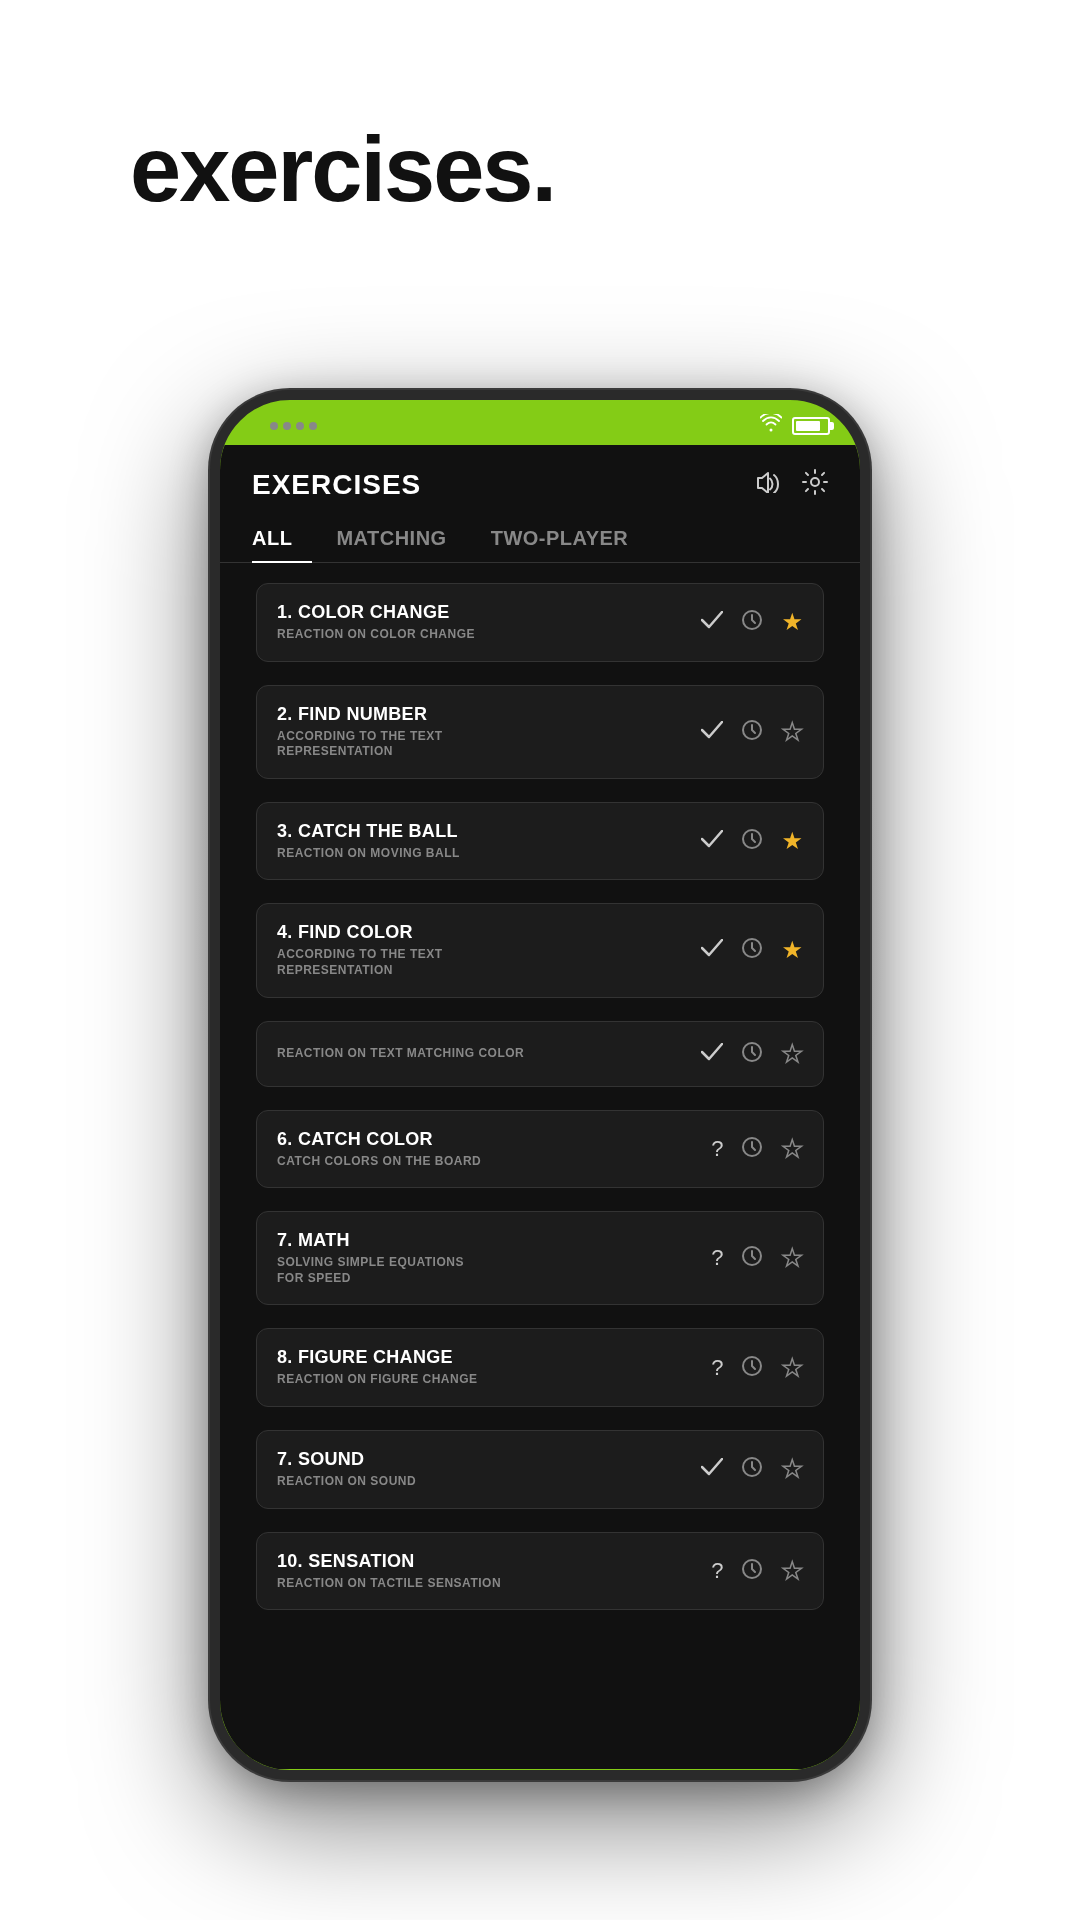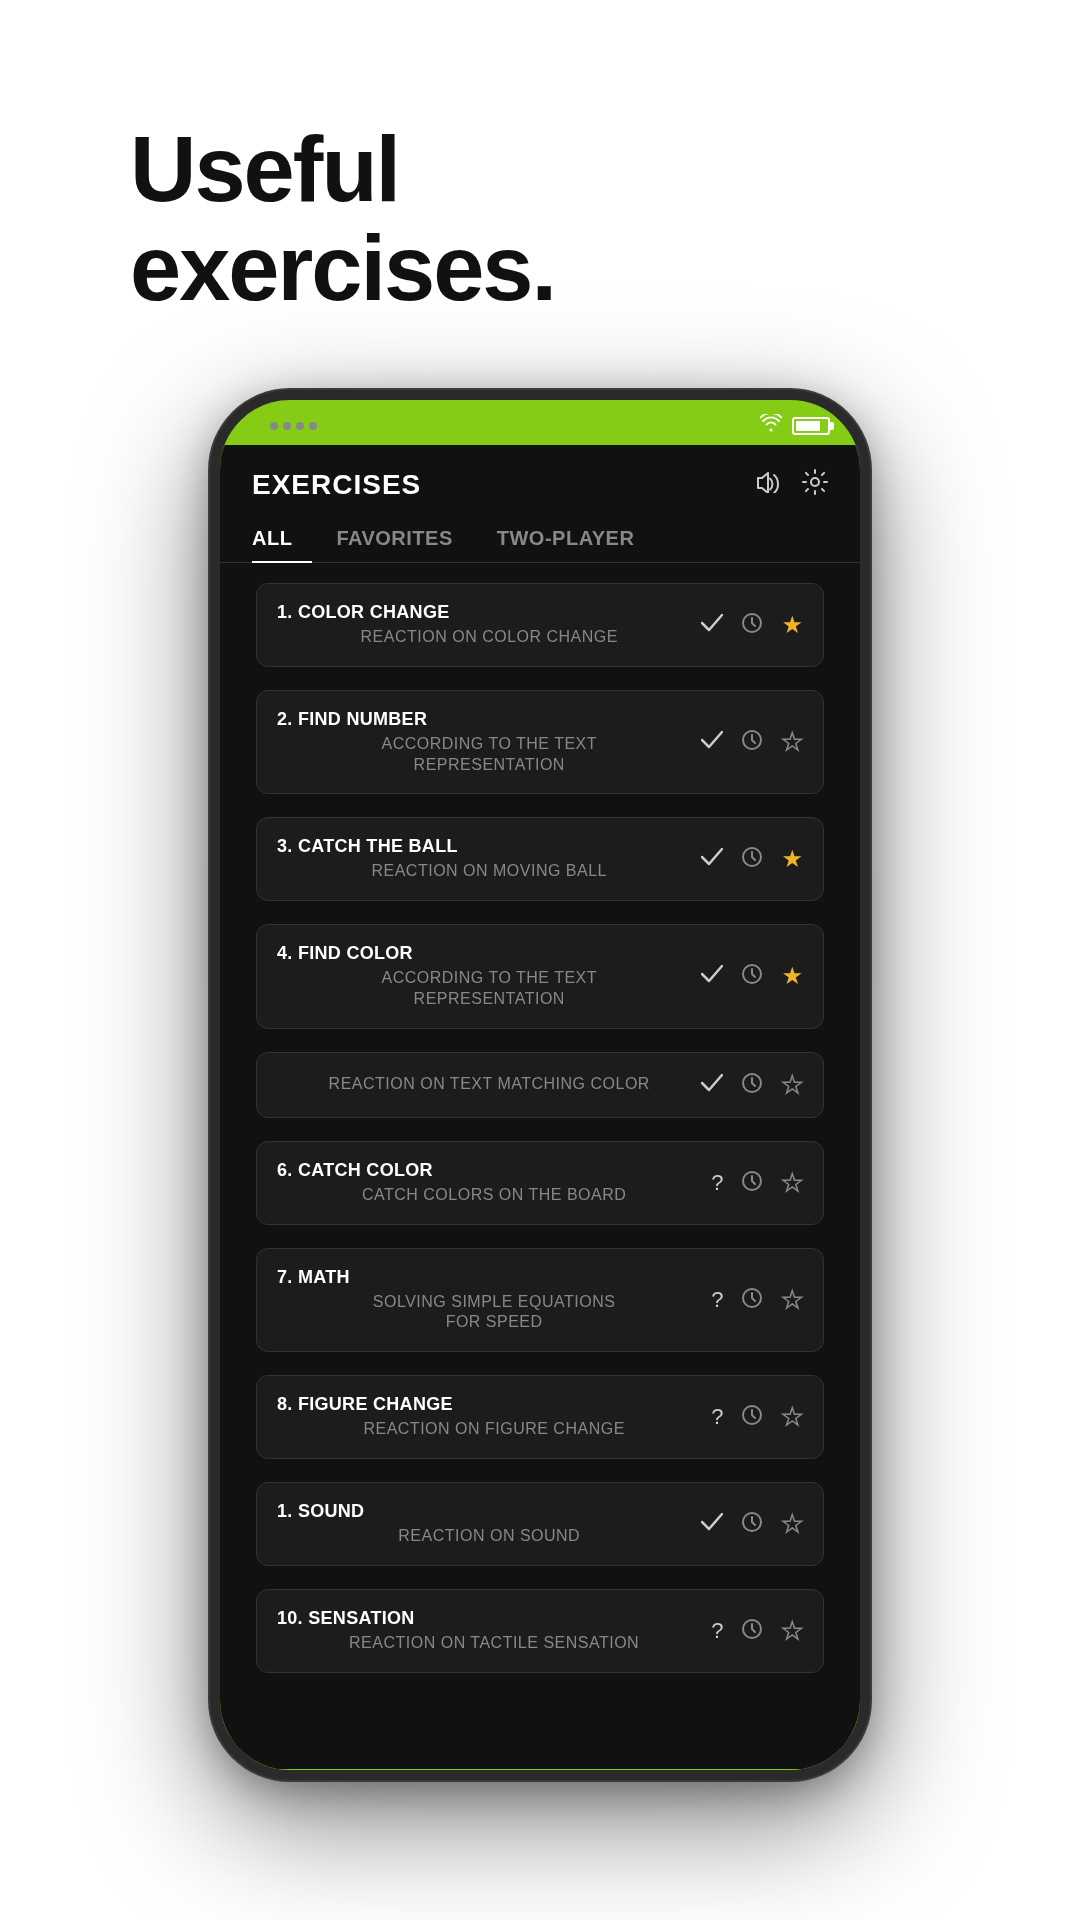--- a/index.html
+++ b/index.html
@@ -214,43 +214,41 @@
 
     .exercise-title {
       font-size: 18px;
       font-weight: 800;
       color: #ffffff;
       letter-spacing: 0.3px;
       margin-bottom: 4px;
     }
 
     .exercise-subtitle {
-      font-size: 16px;
-      font-weight: 400;
+      font-size: 12px;
+      font-weight: 700;
       color: #888888;
       letter-spacing: 0.5px;
       line-height: 1.3;
-      text-align: center;
     }
 
     .exercise-actions {
       display: flex;
       align-items: center;
       gap: 18px;
     }
   </style>
 </head>
 <body>
 
 <div class="page-bg">
 
   <div class="phone-glow"></div>
 
   <div class="headline">
-    <div>Useful</div>
     <div>exercises.</div>
   </div>
 
   <div class="phone-frame">
 
     <div class="status-bar">
       <div class="status-dots">
         <div class="status-dot"></div>
         <div class="status-dot"></div>
         <div class="status-dot"></div>
@@ -285,21 +283,21 @@
             <svg width="26" height="26" viewBox="0 0 26 26" fill="none">
               <circle cx="13" cy="13" r="4" stroke="#ccc" stroke-width="2" fill="none"></circle>
               <path d="M13 1v3M13 22v3M1 13h3M22 13h3M3.9 3.9l2.1 2.1M20 20l2.1 2.1M3.9 22.1l2.1-2.1M20 6l2.1-2.1" stroke="#ccc" stroke-width="2" stroke-linecap="round"></path>
             </svg>
           </span>
         </div>
       </div>
 
       <div class="tabs">
         <div class="tab active">ALL</div>
-        <div class="tab">FAVORITES</div>
+        <div class="tab">MATCHING</div>
         <div class="tab">TWO-PLAYER</div>
       </div>
 
       <div class="exercise-list" id="exercise-list">
 
       <div class="exercise-item">
     <div class="exercise-info">
       <div class="exercise-title">1. COLOR CHANGE</div>
       <div class="exercise-subtitle">REACTION ON COLOR CHANGE</div>
     </div>
@@ -414,21 +412,21 @@
       <span><span style="color:#cccccc;font-size:22px;font-weight:300;line-height:1;">?</span></span>
       <span><svg width="22" height="22" viewBox="0 0 22 22" fill="none">
                   <circle cx="11" cy="11" r="9" stroke="#888" stroke-width="2"></circle>
                   <path d="M11 6v5l3 3" stroke="#888" stroke-width="2" stroke-linecap="round" stroke-linejoin="round"></path>
                 </svg></span>
       <span style="color:transparent;-webkit-text-stroke:1.5px #888888;font-size:24px;">★</span>
     </div>
   </div>
           <div class="exercise-item">
     <div class="exercise-info">
-      <div class="exercise-title">1. SOUND</div>
+      <div class="exercise-title">7. SOUND</div>
       <div class="exercise-subtitle">REACTION ON SOUND</div>
     </div>
     <div class="exercise-actions">
       <span><svg width="22" height="18" viewBox="0 0 22 18" fill="none">
                   <path d="M1 9l7 7L21 1" stroke="#cccccc" stroke-width="2.5" stroke-linecap="round" stroke-linejoin="round"></path>
                 </svg></span>
       <span><svg width="22" height="22" viewBox="0 0 22 22" fill="none">
                   <circle cx="11" cy="11" r="9" stroke="#888" stroke-width="2"></circle>
                   <path d="M11 6v5l3 3" stroke="#888" stroke-width="2" stroke-linecap="round" stroke-linejoin="round"></path>
                 </svg></span>

